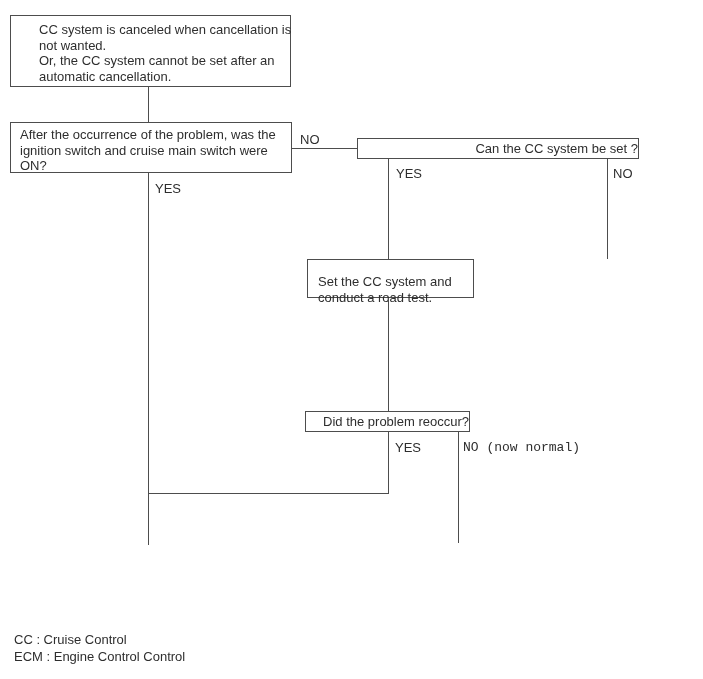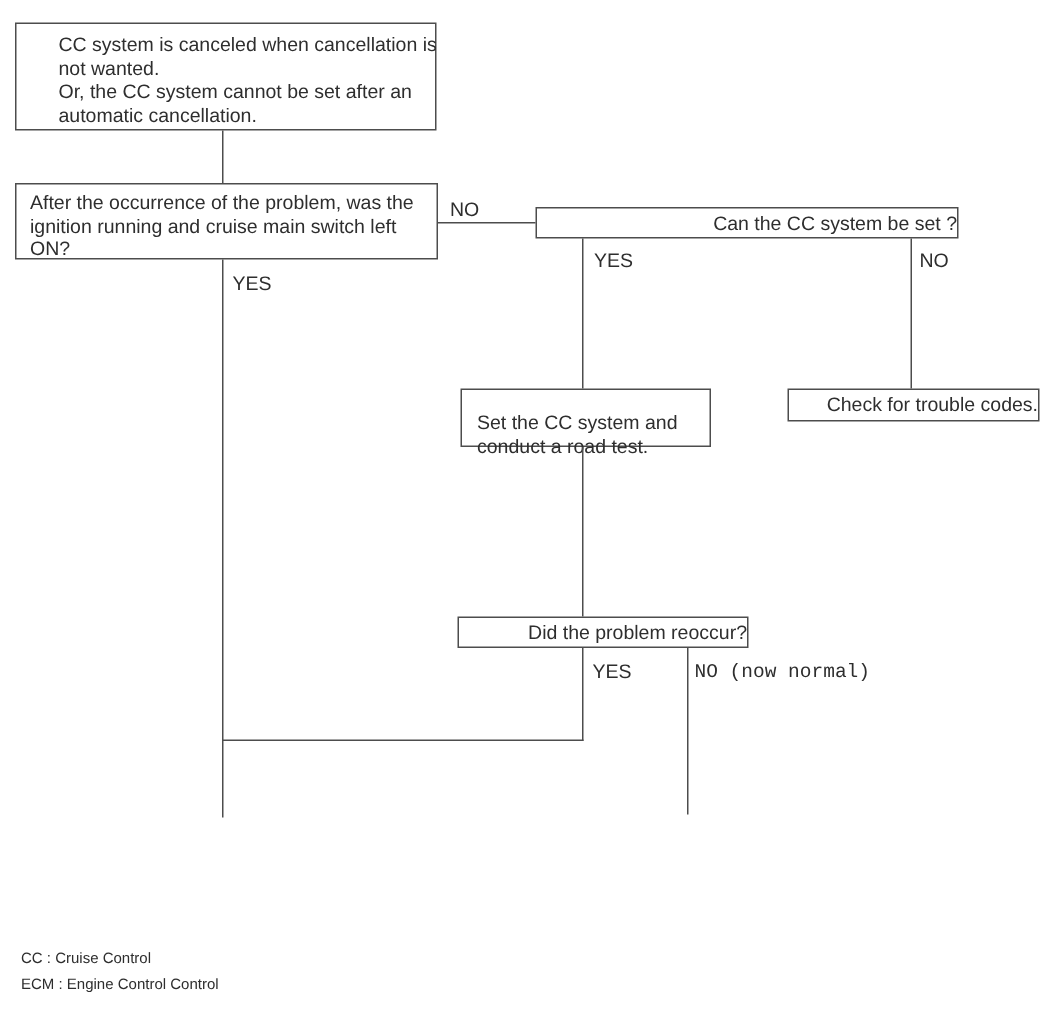--- a/index.html
+++ b/index.html
@@ -39,47 +39,46 @@
     position: absolute;
     font-size: 13px;
     line-height: 15px;
     white-space: pre;
     color: var(--text);
   }
   .legend {
     position: absolute;
     left: 14px;
     top: 632px;
-    font-size: 10px;
+    font-size: 13px;
     line-height: 16.5px;
     color: var(--text);
   }
 </style>
 </head>
 <body>
 
 <div id="canvas">
 
   <div class="node" style="left:10px; top:15px; width:281px; height:72px; padding:6px 4px 0 28px;">CC system is canceled when cancellation is
 not wanted.
 Or, the CC system cannot be set after an
 automatic cancellation.</div>
 
   <div class="node" style="left:10px; top:122px; width:282px; height:51px; padding:4px 2px 0 9px;">After the occurrence of the problem, was the
-ignition running and cruise main switch left
+ignition switch and cruise main switch were
 ON?</div>
 
   <div class="node center" style="left:357px; top:138px; width:282px; height:21px; line-height:19px;">Can the CC system be set ?</div>
 
   <div class="node" style="left:307px; top:259px; width:167px; height:39px; padding:14px 0 0 10px;">Set the CC system and
 conduct a road test.</div>
 
-  <div class="node center" style="left:525px; top:259px; width:168px; height:22px; line-height:20px;">Check for trouble codes.</div>
 
-  <div class="node center" style="left:305px; top:411px; width:194px; height:21px; line-height:19px;">Did the problem reoccur?</div>
+  <div class="node center" style="left:305px; top:411px; width:165px; height:21px; line-height:19px;">Did the problem reoccur?</div>
 
 
 
   <div class="connector" style="left:148px; top:87px; width:1px; height:35px;"></div>
   <div class="connector" style="left:292px; top:148px; width:65px; height:1px;"></div>
   <div class="connector" style="left:388px; top:159px; width:1px; height:100px;"></div>
   <div class="connector" style="left:607px; top:159px; width:1px; height:100px;"></div>
   <div class="connector" style="left:388px; top:298px; width:1px; height:113px;"></div>
   <div class="connector" style="left:388px; top:432px; width:1px; height:62px;"></div>
   <div class="connector" style="left:148px; top:493px; width:241px; height:1px;"></div>

